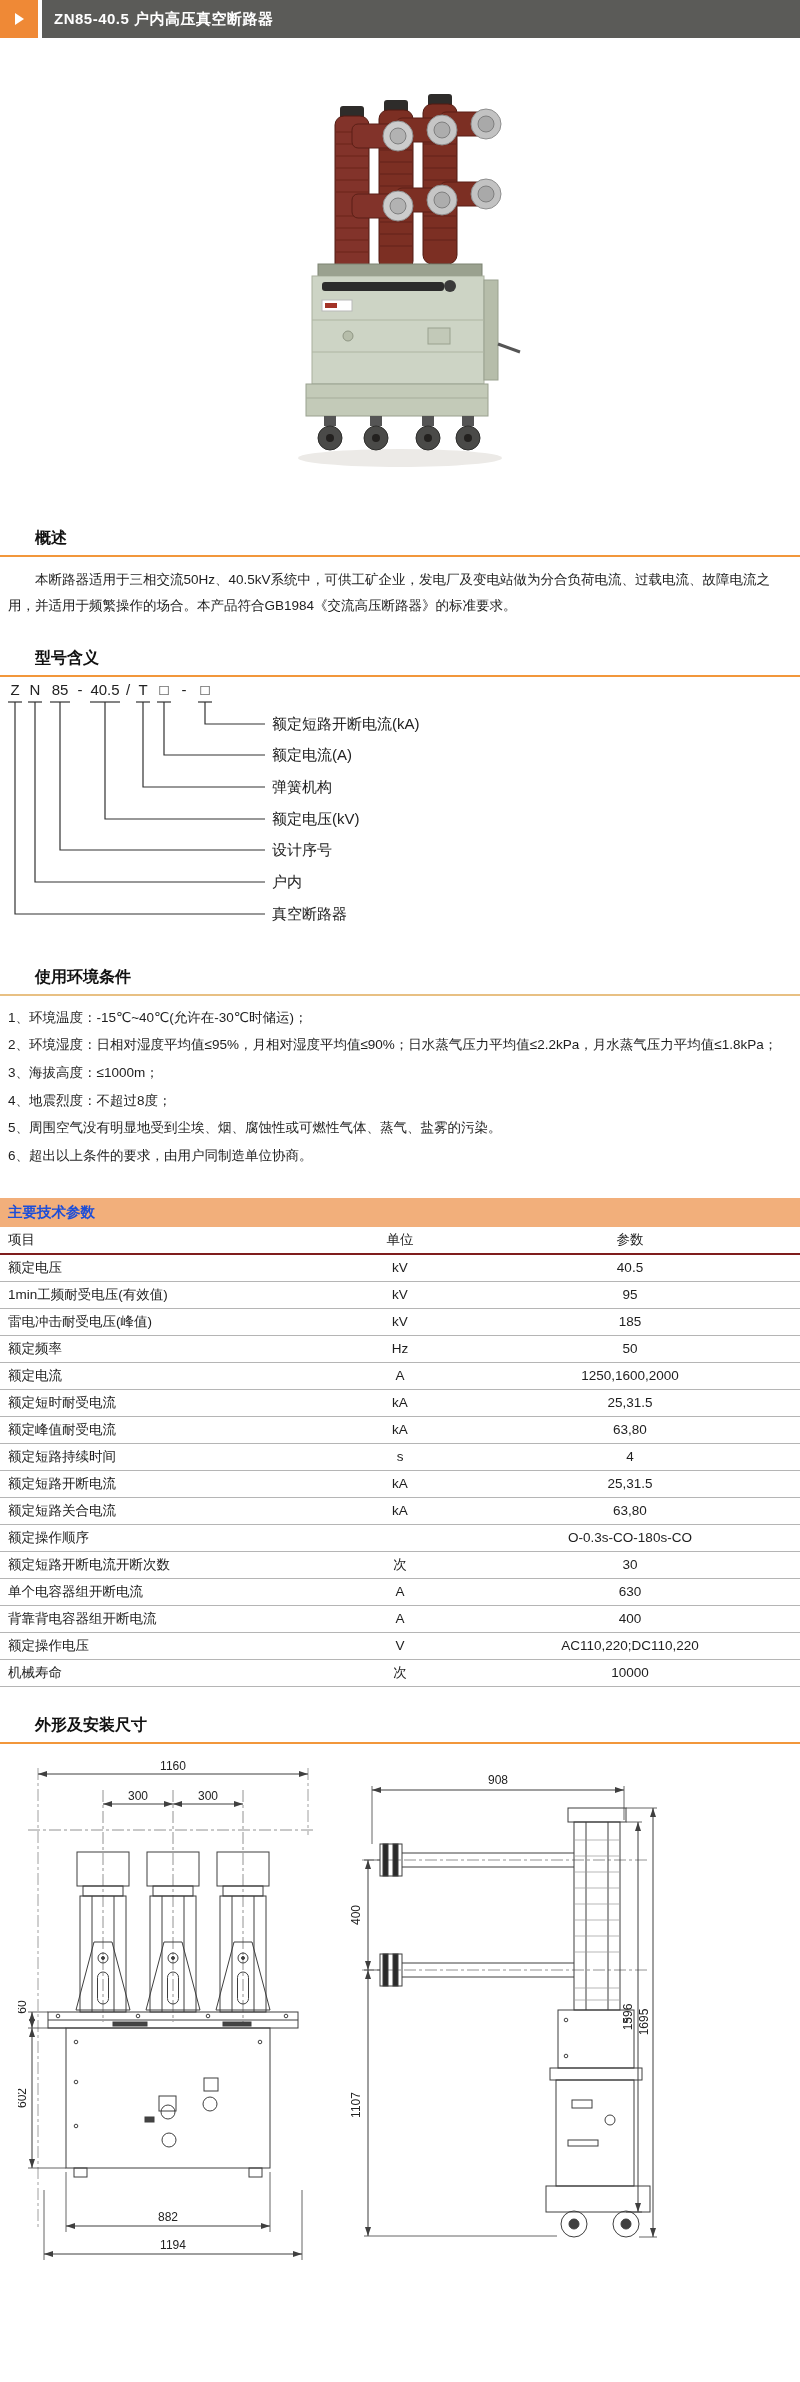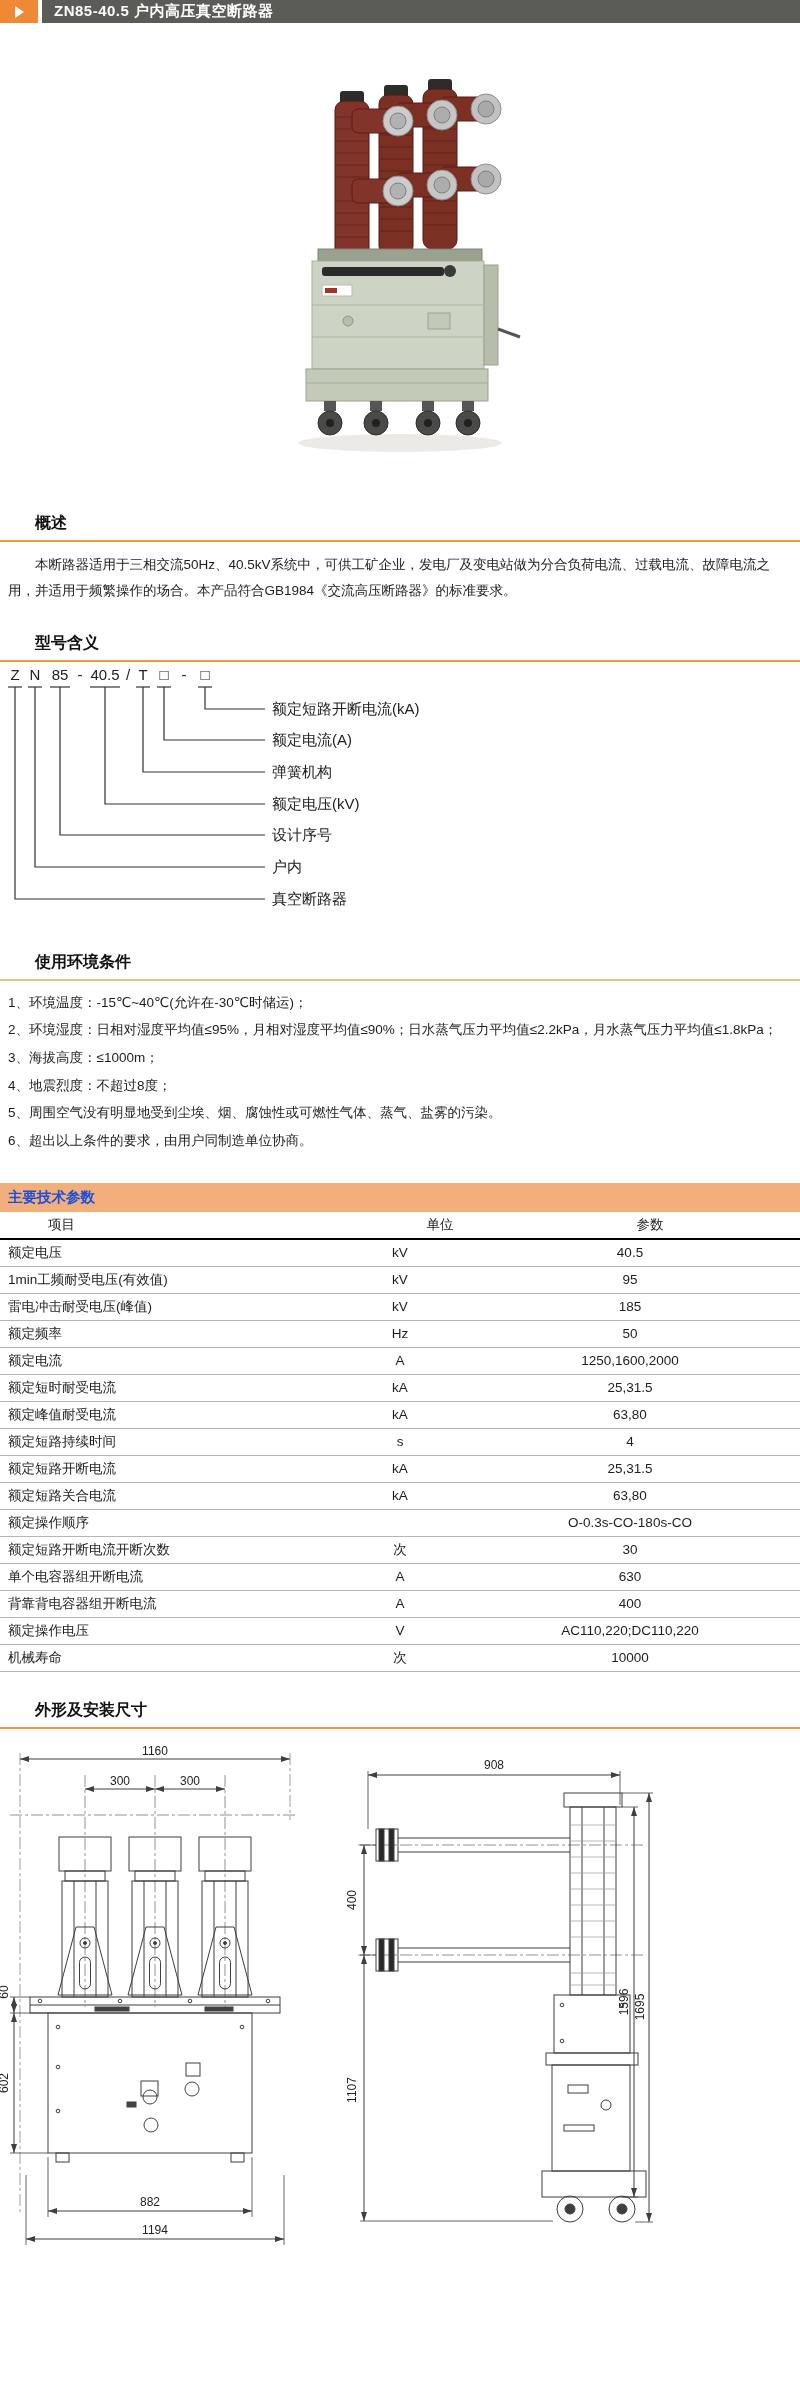--- a/index.html
+++ b/index.html
@@ -1,20 +1,20 @@
 <!DOCTYPE html>
 <html><head>
 <meta charset="utf-8">
 <style>
   html,body{margin:0;padding:0;background:#ffffff;}
   body{width:800px;font-family:"Liberation Sans","DejaVu Sans",sans-serif;color:#1e1e1e;}
   svg text{font-family:"Liberation Sans","DejaVu Sans",sans-serif;fill:#222;}
 
   
-  .titlebar{display:flex;align-items:stretch;height:23px;}
+  .titlebar{display:flex;align-items:stretch;height:38px;}
   .arrow-box{width:38px;background:#EF8936;display:flex;align-items:center;justify-content:center;}
   .tri{width:0;height:0;border-left:9px solid #ffffff;border-top:6px solid transparent;border-bottom:6px solid transparent;}
   .titlebar-main{flex:1;background:#5B5B58;margin-left:4px;display:flex;align-items:center;}
   .titlebar-main span{color:#ffffff;font-weight:bold;font-size:15px;padding-left:12px;letter-spacing:.5px;}
 
   
   .photo-wrap{height:462px;display:flex;align-items:center;justify-content:center;}
 
   
   .sec-wrap{margin-top:28px;border-bottom:2px solid #F2973B;padding-left:27px;}
@@ -26,24 +26,24 @@
 
   .env-list{margin:8px 8px 0 8px;}
   .env-list p{margin:0;font-size:13.5px;line-height:2.05;}
 
   
   .banner{margin-top:28px;background:#F2AF7B;color:#1d4ed8;font-weight:bold;font-size:14.5px;padding:5px 8px;}
   .param-table{width:100%;}
   .prow{display:grid;grid-template-columns:340px 120px 1fr;align-items:center;min-height:26px;font-size:13.5px;border-bottom:1px solid #b5b5b5;}
   .prow>span:first-child{padding-left:8px;}
   .prow .c{text-align:center;}
-  .prow.phead{border-bottom:2px solid #000000;padding-left:40px;}
+  .prow.phead{border-bottom:2px solid #7f1d1d;}
 
   
-  .drawings{display:flex;align-items:flex-end;gap:18px;padding:16px 4px 18px 0;}
+  .drawings{display:flex;align-items:flex-end;gap:4px;padding:16px 4px 18px 18px;}
   .tech{stroke:#3f3f3f;stroke-width:1;fill:none;}
   .dimtxt{font-size:12px;}
 </style>
 </head>
 <body>
 
 <div class="page">
 
   <header class="titlebar">
     <div class="arrow-box">

